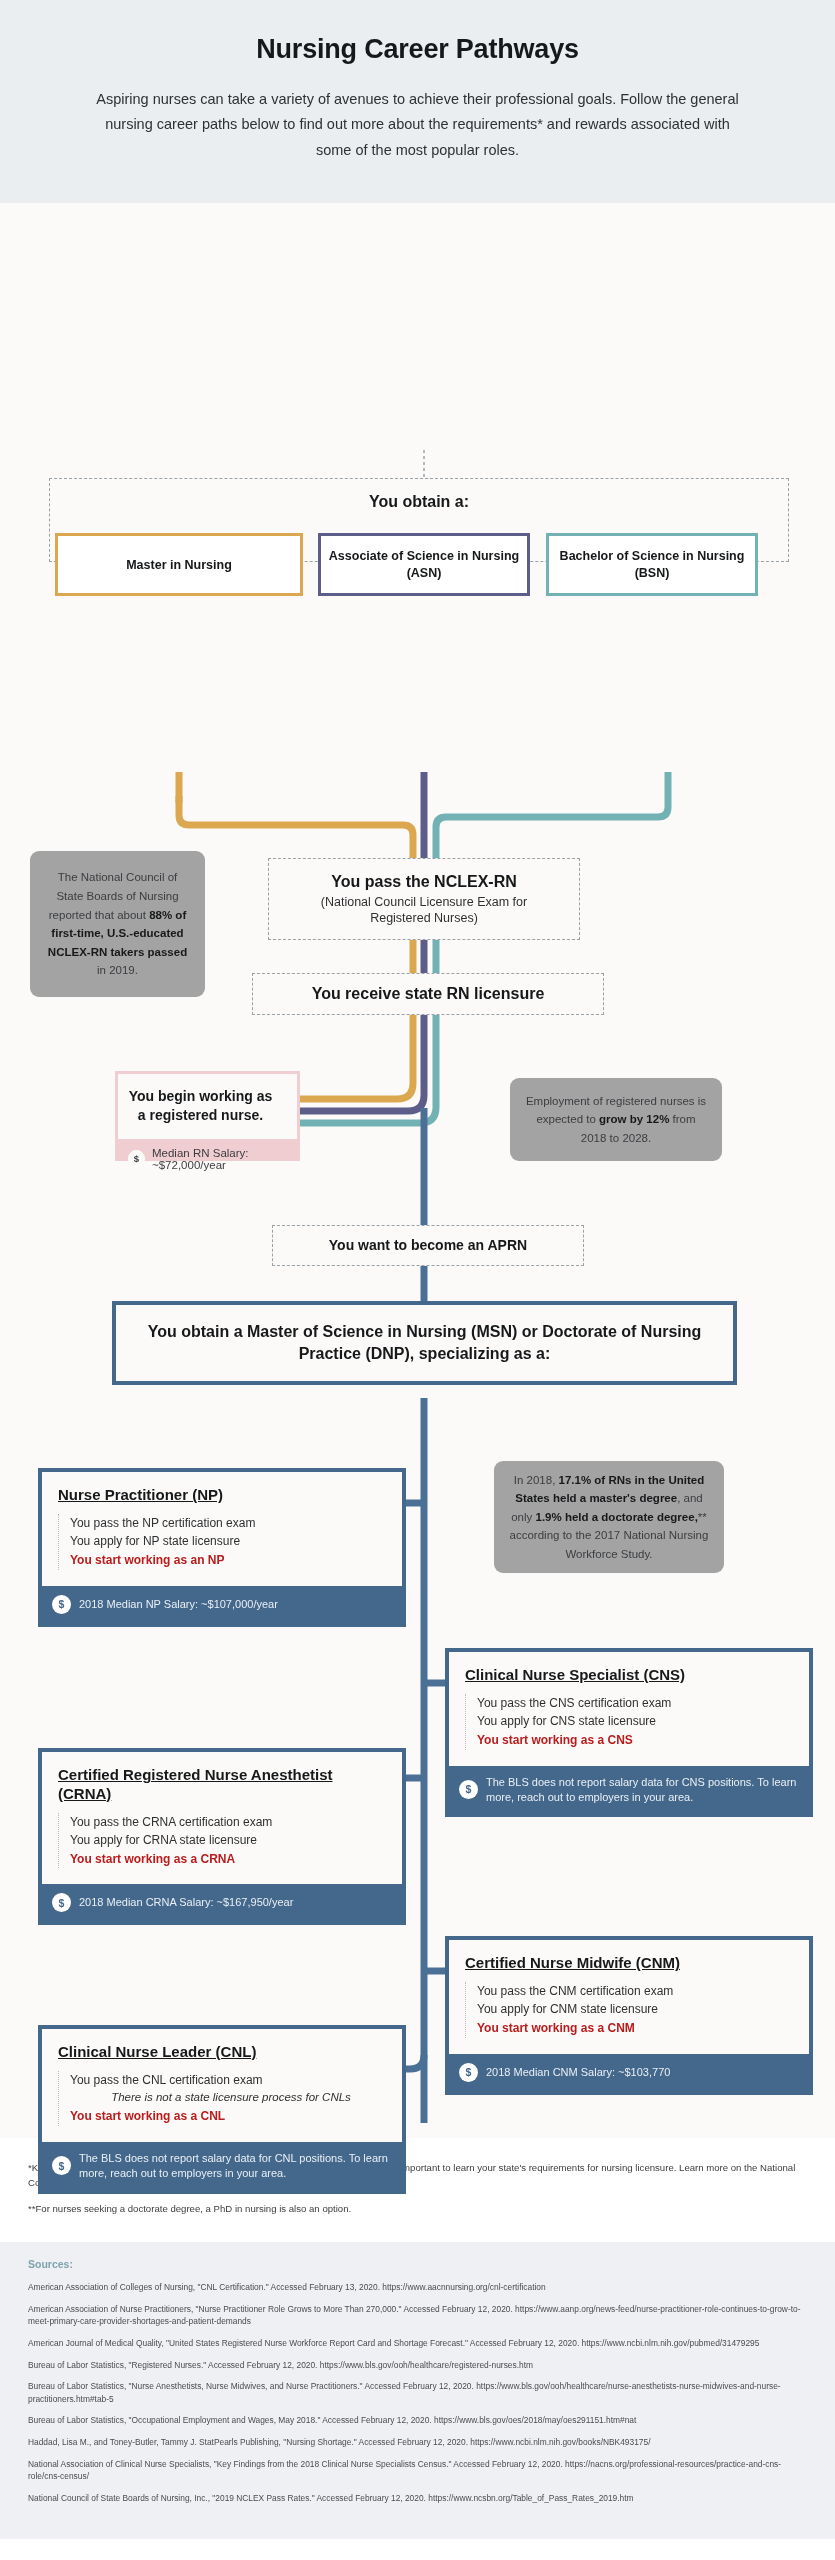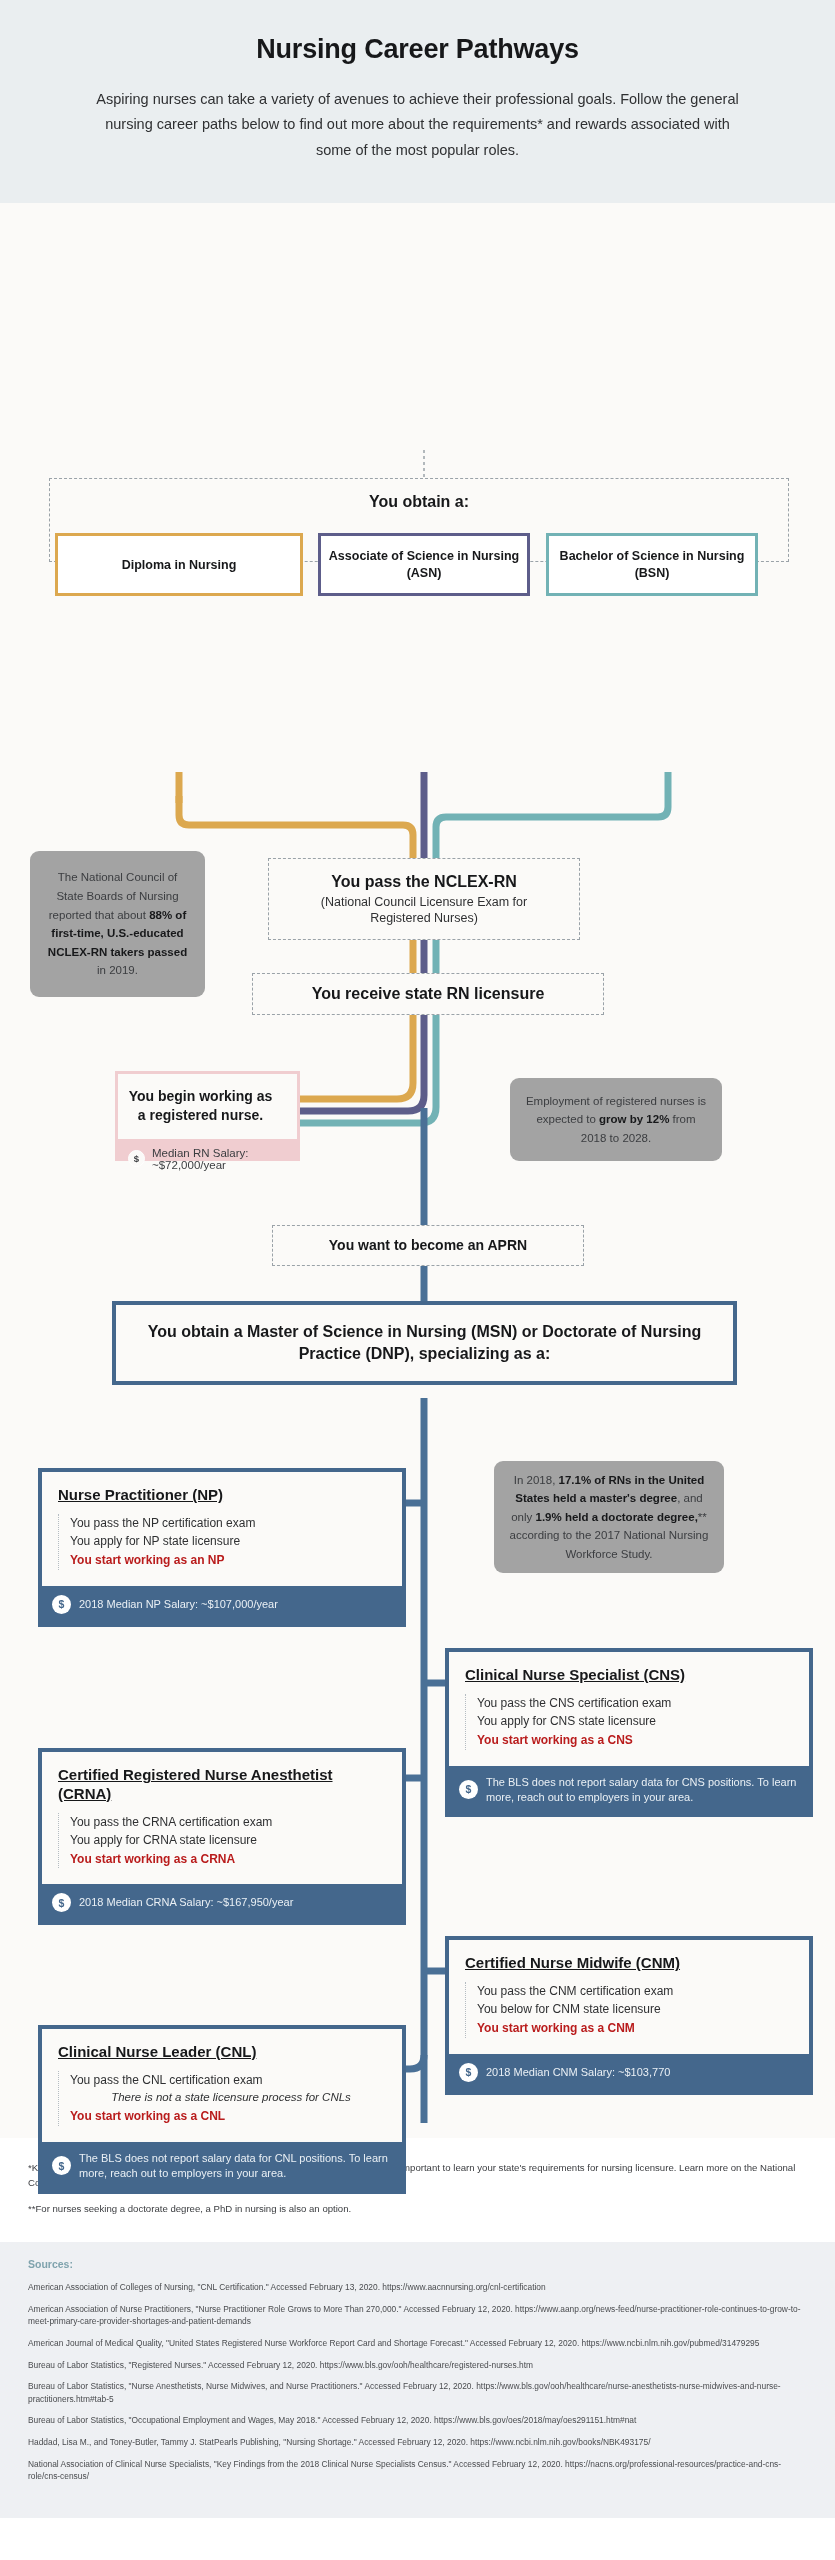--- a/index.html
+++ b/index.html
@@ -205,21 +205,21 @@
 
     <path d="M424,1480 L445,1480" stroke="#4a7096" stroke-width="7" fill="none"></path>
     <path d="M424,1768 L445,1768" stroke="#4a7096" stroke-width="7" fill="none"></path>
   </svg>
 
 
   <div style="left:49px; top:275px; width:740px; height:84px; border:1.5px dashed #9aa2a8;"></div>
   <div class="obtain-title" style="left:49px; top:290px; width:740px; text-align:center;">You obtain a:</div>
 
   <div class="degbox" style="left:55px; top:330px; width:248px; height:63px; border-color:#dca84f;">
-    <span>Diploma in Nursing</span>
+    <span>Master in Nursing</span>
   </div>
   <div class="degbox" style="left:318px; top:330px; width:212px; height:63px; border-color:#5d5d8a;">
     <span>Associate of Science in Nursing (ASN)</span>
   </div>
   <div class="degbox" style="left:546px; top:330px; width:212px; height:63px; border-color:#72b2b5;">
     <span>Bachelor of Science in Nursing (BSN)</span>
   </div>
 
   <div class="statbox" style="left:30px; top:648px; width:175px; height:146px;">
     <span>
@@ -307,21 +307,21 @@
       <span class="coin-w">$</span>
       <span>2018 Median CRNA Salary: ~$167,950/year</span>
     </div>
   </div>
 
   <div class="rolecard" style="left:445px; top:1733px; width:368px;">
     <div class="body">
       <h3>Certified Nurse Midwife (CNM)</h3>
       <div class="steps">
         <div>You pass the CNM certification exam</div>
-        <div>You below for CNM state licensure</div>
+        <div>You apply for CNM state licensure</div>
         <div class="bold">You start working as a CNM</div>
       </div>
     </div>
     <div class="foot">
       <span class="coin-w">$</span>
       <span>2018 Median CNM Salary: ~$103,770</span>
     </div>
   </div>
 
   <div class="rolecard" style="left:38px; top:1822px; width:368px;">
@@ -349,13 +349,14 @@
 <div class="sources">
   <h4>Sources:</h4>
   <p>American Association of Colleges of Nursing, "CNL Certification." Accessed February 13, 2020. https://www.aacnnursing.org/cnl-certification</p>
   <p>American Association of Nurse Practitioners, "Nurse Practitioner Role Grows to More Than 270,000." Accessed February 12, 2020. https://www.aanp.org/news-feed/nurse-practitioner-role-continues-to-grow-to-meet-primary-care-provider-shortages-and-patient-demands</p>
   <p>American Journal of Medical Quality, "United States Registered Nurse Workforce Report Card and Shortage Forecast." Accessed February 12, 2020. https://www.ncbi.nlm.nih.gov/pubmed/31479295</p>
   <p>Bureau of Labor Statistics, "Registered Nurses." Accessed February 12, 2020. https://www.bls.gov/ooh/healthcare/registered-nurses.htm</p>
   <p>Bureau of Labor Statistics, "Nurse Anesthetists, Nurse Midwives, and Nurse Practitioners." Accessed February 12, 2020. https://www.bls.gov/ooh/healthcare/nurse-anesthetists-nurse-midwives-and-nurse-practitioners.htm#tab-5</p>
   <p>Bureau of Labor Statistics, "Occupational Employment and Wages, May 2018." Accessed February 12, 2020. https://www.bls.gov/oes/2018/may/oes291151.htm#nat</p>
   <p>Haddad, Lisa M., and Toney-Butler, Tammy J. StatPearls Publishing, "Nursing Shortage." Accessed February 12, 2020. https://www.ncbi.nlm.nih.gov/books/NBK493175/</p>
   <p>National Association of Clinical Nurse Specialists, "Key Findings from the 2018 Clinical Nurse Specialists Census." Accessed February 12, 2020. https://nacns.org/professional-resources/practice-and-cns-role/cns-census/</p>
+  <p>National Council of State Boards of Nursing, Inc., "2019 NCLEX Pass Rates." Accessed February 12, 2020. https://www.ncsbn.org/Table_of_Pass_Rates_2019.htm</p>
 </div>
 
 </body></html>

